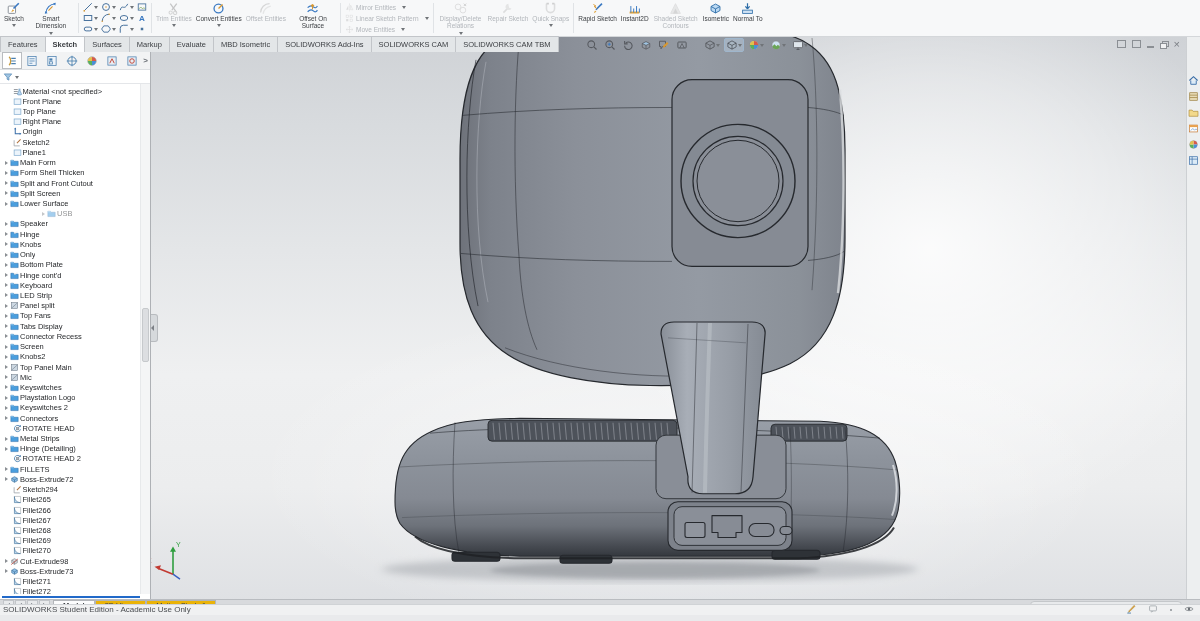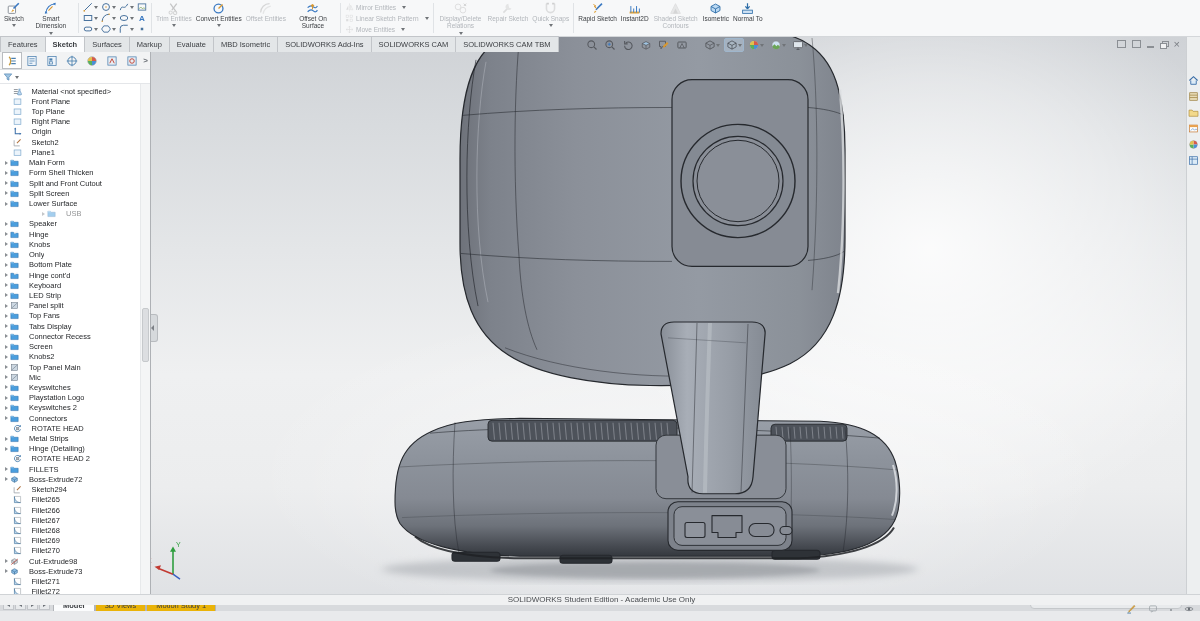--- a/index.html
+++ b/index.html
@@ -62,21 +62,21 @@
   .fm-tab{width:18px;height:15px;display:flex;align-items:center;justify-content:center;border:1px solid transparent;}
   .fm-tab.active{background:#fff;border-color:#b9bcc0;}
   #fm-overflow{margin-left:auto;margin-right:2px;color:#6b7076;font-size:8px;font-weight:bold;}
   #fm-filter{height:13px;display:flex;align-items:center;gap:2px;padding-left:3px;border-bottom:1px solid #e4e6e9;}
   #tree{position:absolute;left:0;top:32px;right:9px;bottom:6px;overflow:hidden;padding-top:2px;}
   .trow{height:10.22px;display:flex;align-items:center;white-space:nowrap;}
   .trow.grayed{opacity:.5;padding-left:37px;}
   .tcaret{width:0;height:0;border-top:2.5px solid transparent;border-bottom:2.5px solid transparent;
     border-left:3.5px solid #8b8f94;margin:0 2px 0 5px;flex:none;}
   .tcaret-space{width:5.5px;margin:0 2px 0 5px;flex:none;}
-  .tlabel{font-size:7.5px;color:#26282b;margin-left:10px;overflow:hidden;}
+  .tlabel{font-size:7.5px;color:#26282b;margin-left:1px;overflow:hidden;}
   #tree-scroll{position:absolute;right:0;top:32px;bottom:6px;width:9px;background:#f4f5f6;border-left:1px solid #e7e9eb;}
   #tree-thumb{position:absolute;left:1px;right:1px;top:44%;height:52px;background:#dcdee1;border:1px solid #c6c9cc;border-radius:2px;}
   #rollback-bar{position:absolute;left:2px;right:10px;bottom:2px;height:2.5px;background:var(--rollback-blue,#2169c9);}
   
   #taskpane{position:absolute;right:0;top:36px;width:14px;bottom:21px;background:#edeff0;
     border-left:1px solid #cdd0d3;z-index:20;display:flex;flex-direction:column;align-items:center;
     padding-top:38px;gap:4px;box-sizing:border-box;}
   .tp-btn{width:12px;height:12px;display:flex;align-items:center;justify-content:center;}
   
   #doc-tabs{position:absolute;left:0;bottom:10px;width:100%;height:11px;background:#d8dadd;
@@ -86,22 +86,22 @@
   .nav-arrow:before{content:"";position:absolute;left:3px;top:2px;width:0;height:0;
     border-top:2px solid transparent;border-bottom:2px solid transparent;}
   .nav-arrow.left:before{border-right:3px solid #6b7076;}
   .nav-arrow.right:before{border-left:3px solid #6b7076;}
   #doc-tab-items{display:flex;align-items:flex-end;height:11px;}
   .dtab{height:10px;line-height:10px;padding:0 9px;font-size:7.5px;background:#eab308;
     border:1px solid #b2b5b9;border-bottom:none;color:#3b3e42;white-space:nowrap;}
   .dtab.active{background:#fbfcfd;font-weight:bold;}
   #doc-strip{position:absolute;right:18px;bottom:2px;width:150px;height:6px;background:#e8eaec;
     border:1px solid #c4c7ca;border-radius:4px;}
-  #statusbar{position:absolute;left:0;bottom:16px;width:100%;height:10px;background:#f0f1f2;
-    border-top:1px solid #d0d3d6;display:flex;align-items:center;z-index:30;flex-direction:column;}
+  #statusbar{position:absolute;left:0;bottom:6px;width:100%;height:10px;background:#f0f1f2;
+    border-top:1px solid #d0d3d6;display:flex;z-index:30;}
   #status-left{padding-left:3px;font-size:8px;color:#4a4d51;}
   #status-right{margin-left:auto;display:flex;align-items:center;gap:12px;padding-right:6px;}
   .status-dot{width:2px;height:2px;background:#8b8f94;border-radius:50%;}
   svg{display:block;}
 </style>
 </head>
 <body>
 
 <div id="screen">
 

